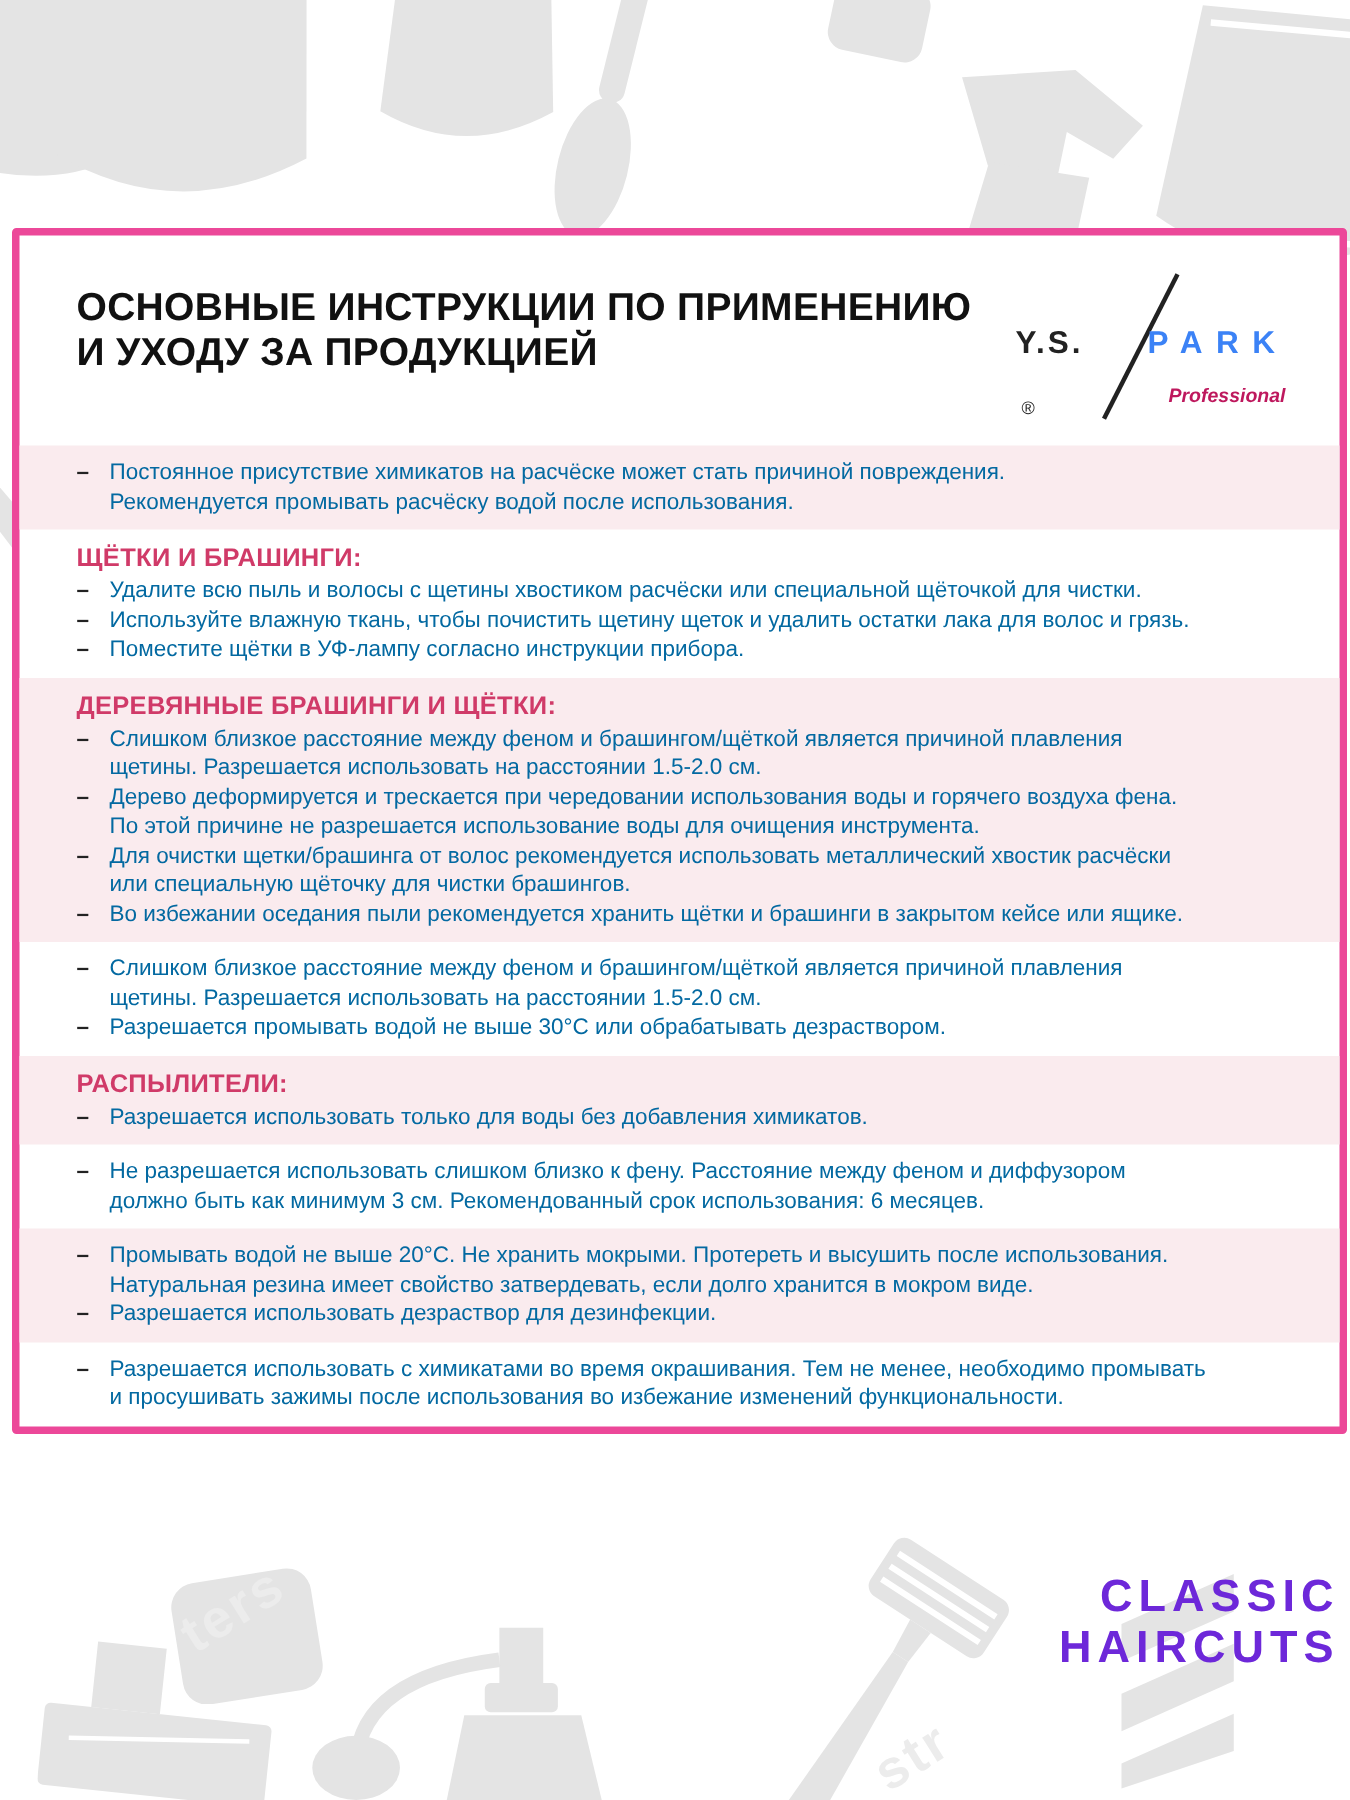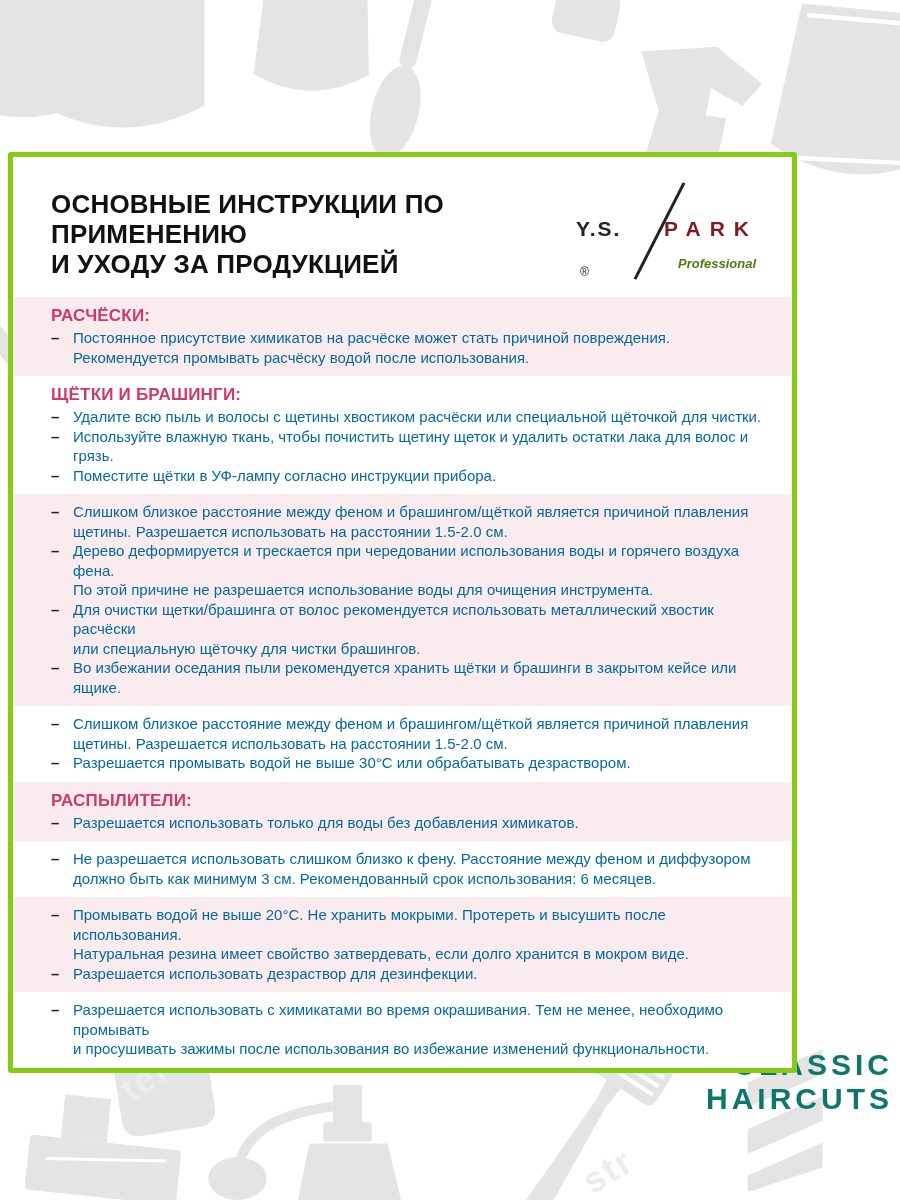--- a/index.html
+++ b/index.html
@@ -10,43 +10,43 @@
   }
   
   .bg-icon{position:absolute;z-index:0;pointer-events:none;}
   .bg-icon svg{display:block;width:100%;height:100%;}
   .wm-text{
     position:absolute;z-index:0;color:#ececec;font-weight:bold;
     font-size:36px;letter-spacing:2px;pointer-events:none;
   }
   .wm-brand{
     position:absolute;z-index:1;right:7px;top:1048px;text-align:right;
-    color:#0f766e;font-weight:bold;font-size:30px;letter-spacing:4px;
+    color:#6d28d9;font-weight:bold;font-size:30px;letter-spacing:4px;
     line-height:34px;pointer-events:none;
   }
   
   .card{
-    position:absolute;z-index:2;left:8px;top:152px;width:789px;
+    position:absolute;z-index:2;left:8px;top:152px;width:890px;
     box-sizing:border-box;background:#ffffff;
-    border:5px solid #84cc16;border-radius:3px;
+    border:5px solid #ec4899;border-radius:3px;
   }
   .card-head{
     display:flex;justify-content:space-between;align-items:flex-start;
     padding:32px 34px 16px 38px;
   }
   .title{
     font-size:26px;line-height:30px;font-weight:bold;color:#111;
     white-space:pre-line;letter-spacing:0.2px;margin:0;
   }
   
   .logo{position:relative;width:182px;height:90px;flex:none;margin-top:2px;text-align:right;}
   .logo-ys{position:absolute;left:0;top:26px;font-size:21px;font-weight:bold;letter-spacing:2px;color:#222;}
-  .logo-park{position:absolute;right:0;top:26px;font-size:21px;font-weight:bold;letter-spacing:9px;color:#7f1d1d;}
+  .logo-park{position:absolute;right:0;top:26px;font-size:21px;font-weight:bold;letter-spacing:9px;color:#3b82f6;}
   .logo-slash{position:absolute;left:82px;top:-14px;width:3px;height:108px;background:#222;transform:rotate(27deg);}
-  .logo-prof{position:absolute;right:2px;bottom:10px;font-size:13px;font-weight:bold;font-style:italic;color:#4d7c0f;}
+  .logo-prof{position:absolute;right:2px;bottom:10px;font-size:13px;font-weight:bold;font-style:italic;color:#be185d;}
   .logo-reg{position:absolute;left:4px;bottom:2px;font-size:12px;color:#222;}
   
   .sec{padding:8px 30px 9px 38px;}
   .sec.pink{background:#faebee;}
   .sec h2{
     margin:0 0 2px 0;font-size:17px;line-height:21px;font-weight:bold;
     color:#d03a68;letter-spacing:0.2px;
   }
   .row{display:flex;}
   .dash{flex:none;width:22px;font-size:15px;line-height:19.5px;color:#222;font-weight:bold;}
@@ -154,21 +154,20 @@
     <div class="logo">
       <span class="logo-ys">Y.S.</span>
       <span class="logo-slash"></span>
       <span class="logo-park">PARK</span>
       <span class="logo-prof">Professional</span>
       <span class="logo-reg">®</span>
     </div>
   </div>
 
   <section class="sec pink">
-    <h2>РАСЧЁСКИ:</h2>
     <div class="row">
         <span class="dash">–</span>
         <span class="bt">Постоянное присутствие химикатов на расчёске может стать причиной повреждения.
 Рекомендуется промывать расчёску водой после использования.</span>
       </div>
   </section>
 
   <section class="sec">
     <h2>ЩЁТКИ И БРАШИНГИ:</h2>
     <div class="row">
@@ -179,20 +178,21 @@
         <span class="dash">–</span>
         <span class="bt">Используйте влажную ткань, чтобы почистить щетину щеток и удалить остатки лака для волос и грязь.</span>
       </div>
     <div class="row">
         <span class="dash">–</span>
         <span class="bt">Поместите щётки в УФ-лампу согласно инструкции прибора.</span>
       </div>
   </section>
 
   <section class="sec pink">
+    <h2>ДЕРЕВЯННЫЕ БРАШИНГИ И ЩЁТКИ:</h2>
     <div class="row">
         <span class="dash">–</span>
         <span class="bt">Слишком близкое расстояние между феном и брашингом/щёткой является причиной плавления
 щетины. Разрешается использовать на расстоянии 1.5-2.0 см.</span>
       </div>
     <div class="row">
         <span class="dash">–</span>
         <span class="bt">Дерево деформируется и трескается при чередовании использования воды и горячего воздуха фена.
 По этой причине не разрешается использование воды для очищения инструмента.</span>
       </div>

